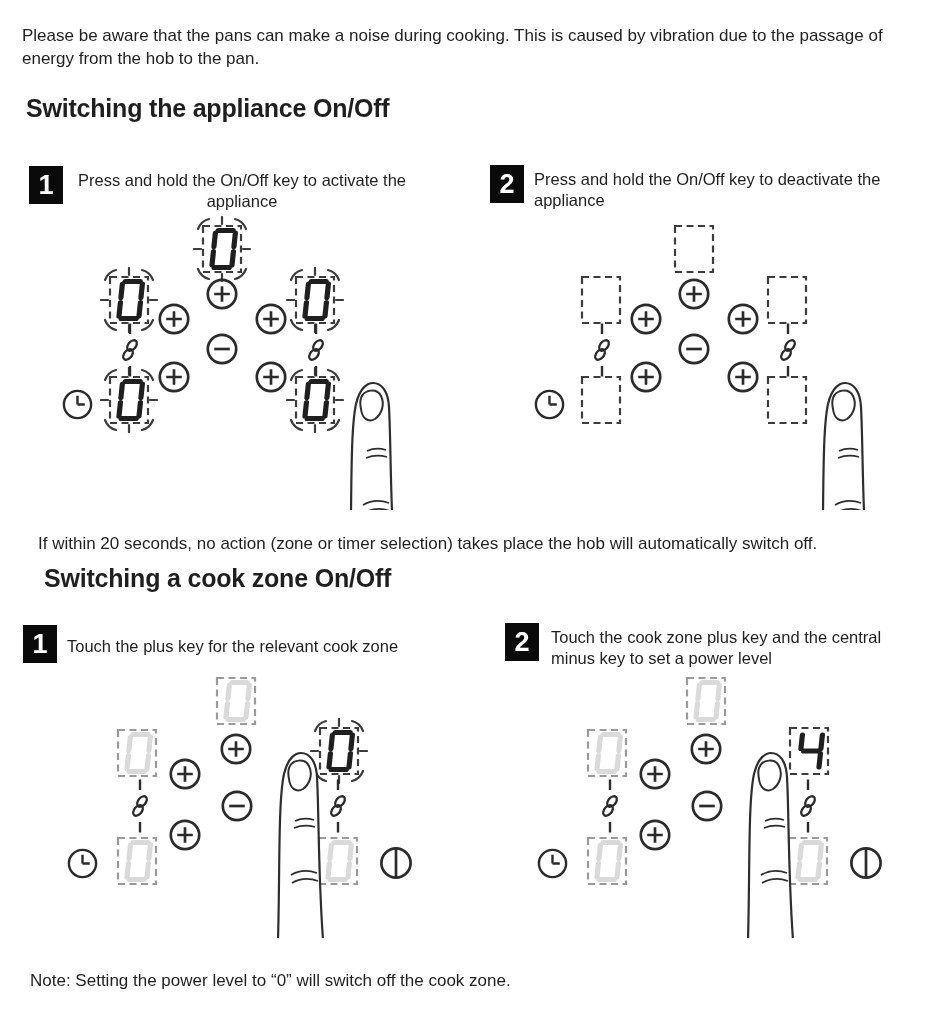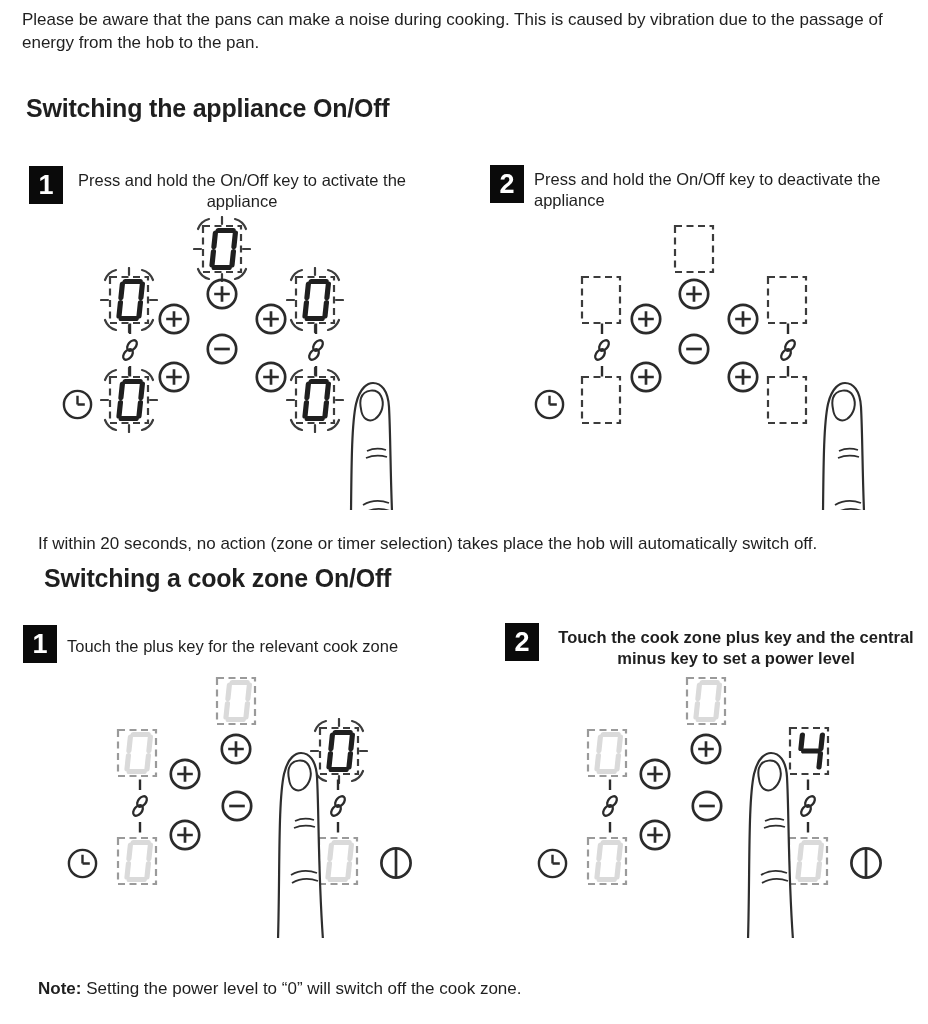--- a/index.html
+++ b/index.html
@@ -9,21 +9,21 @@
     overflow:hidden;
   }
   .abs{position:absolute;}
   .para{font-size:17px;line-height:1.38;}
   h1{font-size:25px;font-weight:bold;margin:4px;letter-spacing:-0.2px;}
   .step-badge{
     background:#0a0a0a;color:#ffffff;width:34px;height:38px;
     font-size:27px;font-weight:bold;text-align:center;line-height:38px;
   }
   .step-caption{font-size:16.5px;line-height:1.3;}
-  .bold{font-weight:bold;text-align:center;}
+  .bold{font-weight:normal;}
   .diagram{position:absolute;width:420px;overflow:hidden;}
   #diag0{left:20px;top:216px;height:294px;}
   #diag1{left:492px;top:216px;height:294px;}
   #diag2{left:20px;top:670px;height:268px;}
   #diag3{left:490px;top:670px;height:268px;}
   .diagram > div{position:absolute;}
   
   .vtop .d-tc{left:173px;top:0px;}   .vbot .d-tc{left:187px;top:-2px;}
   .vtop .d-ul{left:80px;top:51px;}   .vbot .d-ul{left:88px;top:50px;}
   .vtop .d-ur{left:266px;top:51px;}  .vbot .d-ur{left:290px;top:48px;}
@@ -39,21 +39,21 @@
   
   .vtop .i-clock{left:41px;top:172px;}  .vbot .i-clock{left:46px;top:177px;}
   .vtop .i-link-l{left:99px;top:107px;} .vbot .i-link-l{left:109px;top:109px;}
   .vtop .i-link-r{left:285px;top:107px;}.vbot .i-link-r{left:307px;top:109px;}
   .vbot .i-power{left:358px;top:175px;}
   .vtop .finger{left:322px;top:164px;}  .vbot .finger{left:250px;top:80px;}
 </style>
 </head>
 <body>
 
-<p class="abs para" style="left:22px;top:8px;width:884px;margin:0;">Please be aware that the pans can make a noise during cooking. This is caused by vibration due to the passage of energy from the hob to the pan.</p>
+<p class="abs para" style="left:22px;top:24px;width:884px;margin:0;">Please be aware that the pans can make a noise during cooking. This is caused by vibration due to the passage of energy from the hob to the pan.</p>
 
 <h1 class="abs" style="left:22px;top:90px;">Switching the appliance On/Off</h1>
 
 <div class="abs step-badge" style="left:29px;top:166px;">1</div>
 <div class="abs step-caption" style="left:72px;top:170px;width:340px;text-align:center;">Press and hold the On/Off key to activate the appliance</div>
 
 <div class="abs step-badge" style="left:490px;top:165px;">2</div>
 <div class="abs step-caption" style="left:534px;top:169px;width:400px;">Press and hold the On/Off key to deactivate the appliance</div>
 
 <div class="diagram vtop" id="diag0">
@@ -497,13 +497,13 @@
         <path d="M8 190 C10 120 8 52 14 24 C18 7 26 3 31 3 C39 3 46 10 47 27 C49 62 48 120 53 190 Z" fill="#ffffff"></path>
         <path d="M8 190 C10 120 8 52 14 24 C18 7 26 3 31 3 C39 3 46 10 47 27 C49 62 48 120 53 190" stroke="#2e2e2e" stroke-width="2.2"></path>
         <path d="M19 18 C22 9 35 8 39 16 C43 24 40 34 33 39 C26 43 20 38 19 29 C18 24 18 21 19 18 Z" stroke="#2e2e2e" stroke-width="2"></path>
         <path d="M25 71 Q34 67 44 70" stroke="#2e2e2e" stroke-width="1.8"></path>
         <path d="M24 78 Q34 74 45 77" stroke="#2e2e2e" stroke-width="1.8"></path>
         <path d="M21 125 Q33 118 47 123" stroke="#2e2e2e" stroke-width="1.8"></path>
         <path d="M22 133 Q34 126 48 131" stroke="#2e2e2e" stroke-width="1.8"></path>
       </svg></div>
 </div>
 
-<p class="abs para" style="left:22px;top:961px;margin:16px;"><span class="bold">Note:</span><span> Setting the power level to “0” will switch off the cook zone.</span></p>
+<p class="abs para" style="left:22px;top:961px;margin:8px;"><span class="bold">Note:</span><span> Setting the power level to “0” will switch off the cook zone.</span></p>
 
 </body></html>

